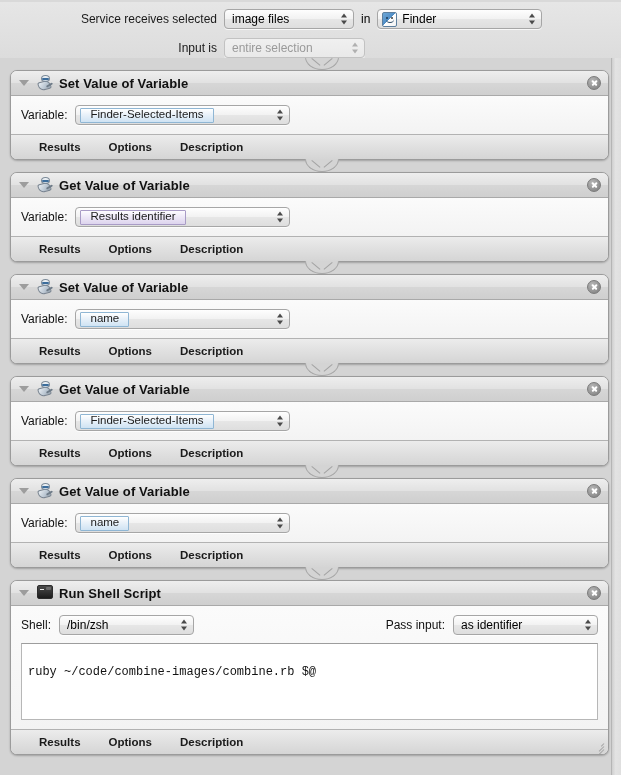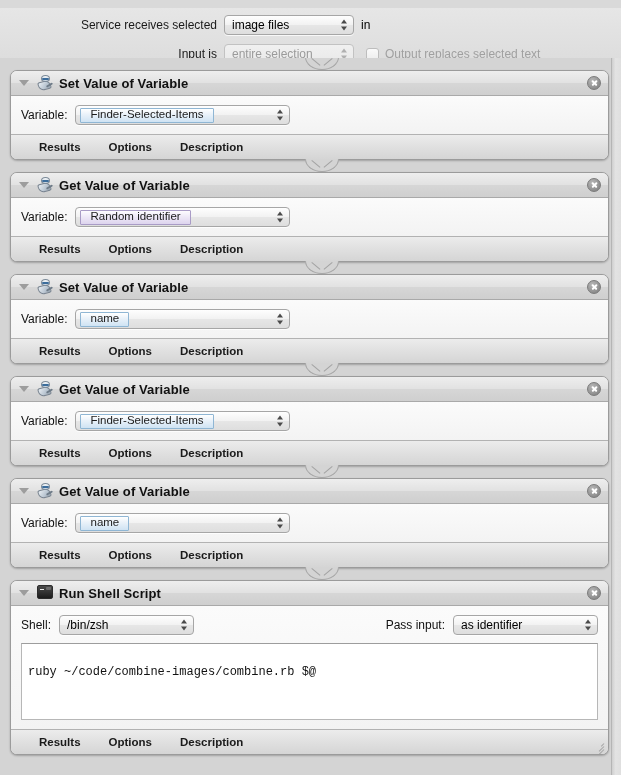--- a/index.html
+++ b/index.html
@@ -13,21 +13,21 @@
     font-family: "Liberation Sans", sans-serif;
     font-size: 12px;
     color: #000;
     overflow: hidden;
     position: relative;
   }
 
   
   .service-header {
     position: absolute;
-    left: 0; top: 8px;
+    left: 0; top: 2px;
     width: 621px;
     height: 58px;
     background: linear-gradient(to bottom, #e6e6e6 0%, #dcdcdc 100%);
     border-bottom: 1px solid #9a9a9a;
     box-sizing: border-box;
   }
   .svc-row {
     display: flex;
     align-items: center;
     height: 26px;
@@ -89,21 +89,21 @@
   .popup.disabled {
     background: linear-gradient(to bottom, #f0f0f0 0%, #e9e9e9 100%);
     border-color: #c2c2c2;
     color: #9a9a9a;
   }
   .popup.disabled .arrows::before { border-bottom-color: #b0b0b0; }
   .popup.disabled .arrows::after { border-top-color: #b0b0b0; }
 
   .popup-imagefiles { width: 130px; }
   .popup-finder { width: 165px; padding-left: 4px; }
-  .popup-inputis { width: 130px; }
+  .popup-inputis { width: 141px; }
 
   .in-word {
     padding: 0 7px;
     font-size: 12px;
   }
 
   
   .finder-icon {
     width: 15px; height: 15px;
     margin-right: 5px;
@@ -475,34 +475,35 @@
   <div class="svc-row r1">
     <div class="svc-label w1">Service receives selected</div>
 
     <div class="popup popup-imagefiles">
       <span>image files</span>
       <span class="arrows"></span>
     </div>
 
     <div class="in-word">in</div>
 
+    <div class="popup popup-finder">
+      <span class="finder-icon"></span>
+      <span>Finder</span>
+      <span class="arrows"></span>
+    </div>
   </div>
 
   <div class="svc-row r2">
     <div class="svc-label w2">Input is</div>
 
     <div class="popup popup-inputis disabled">
       <span>entire selection</span>
       <span class="arrows"></span>
     </div>
 
-    <div class="chk-wrap">
-      <span class="chk"></span>
-      <span class="chk-label">Output replaces selected text</span>
-    </div>
   </div>
 </div>
 
 <div class="canvas">
   <div class="scrolltrack"></div>
   <div class="stack" id="action-stack">
       <div class="connector">
         <div class="notch"></div>
         <div class="chev"></div>
       </div>
@@ -550,21 +551,21 @@
               <span class="arm"></span>
             </span>
           </span>
           <span class="act-name">Get Value of Variable</span>
           <span class="close-btn"></span>
         </div>
         <div class="act-body">
           <div class="row">
             <span class="field-label">Variable:</span>
             <span class="popup var-popup">
-              <span class="token purple">Random identifier</span>
+              <span class="token purple">Results identifier</span>
               <span class="arrows"></span>
             </span>
           </div>
         </div>
         <div class="act-footer">
           <span class="foot-link">Results</span>
           <span class="foot-link">Options</span>
           <span class="foot-link">Description</span>
         </div>
       </div>

